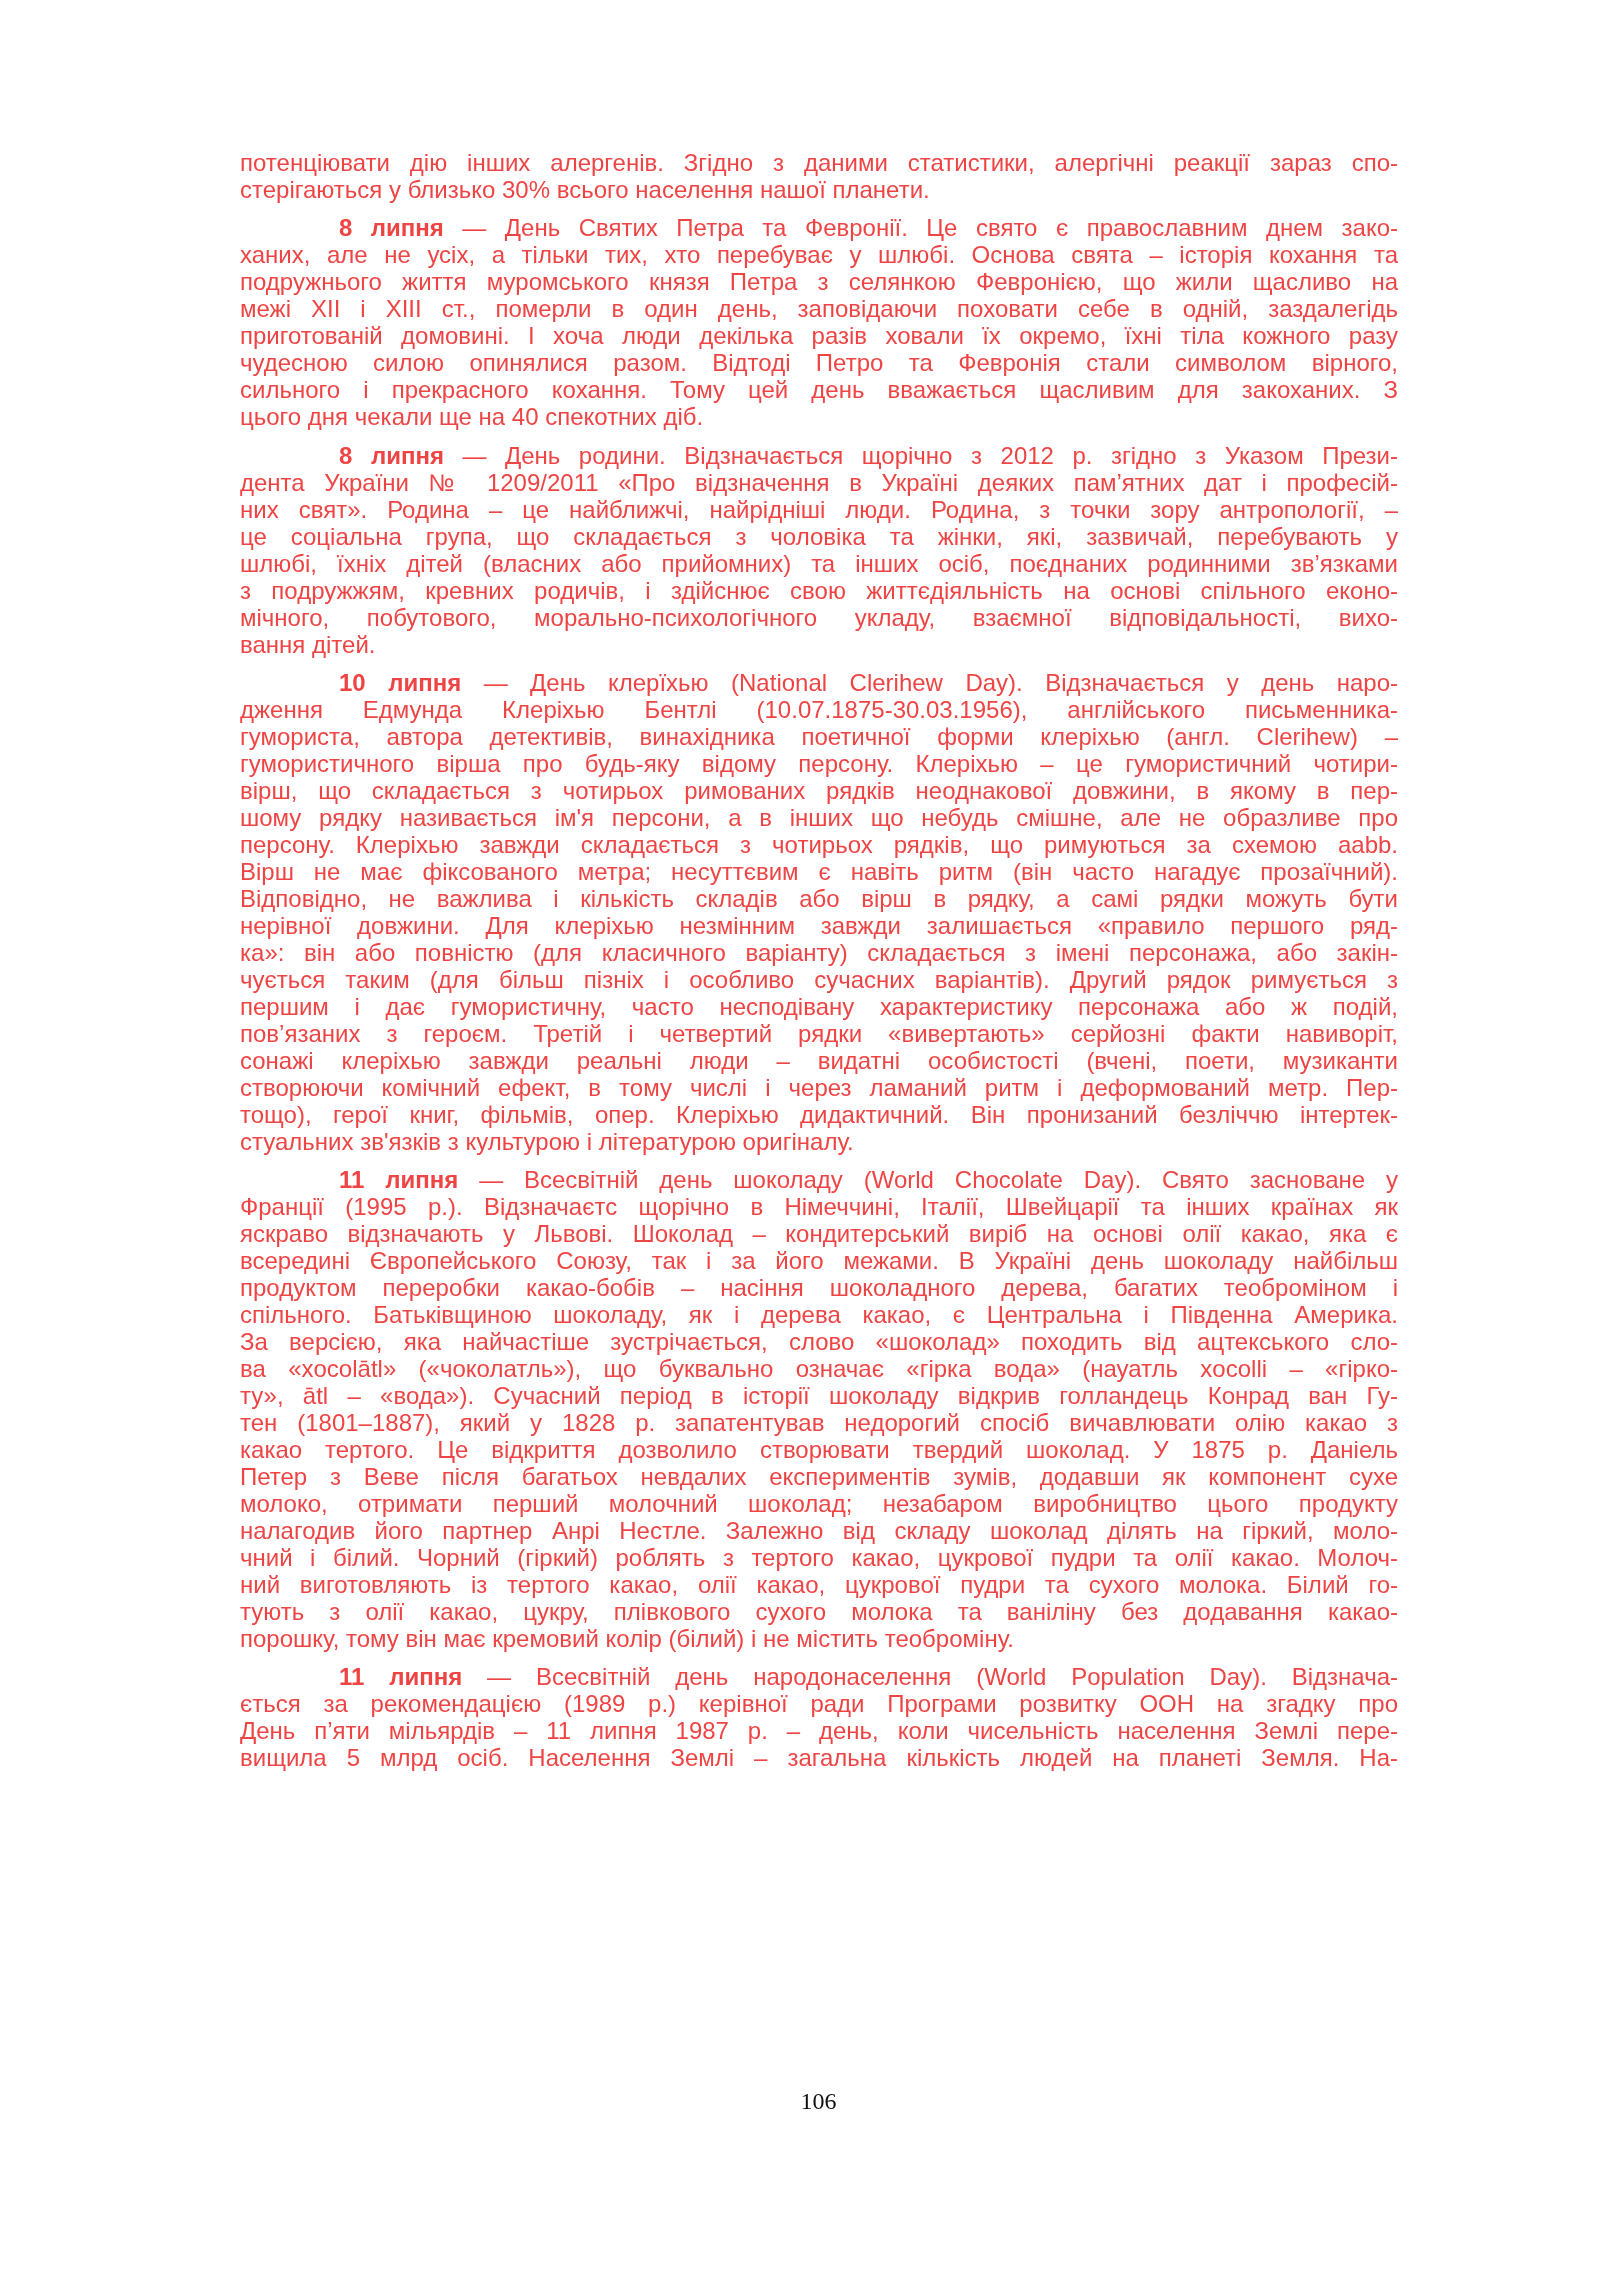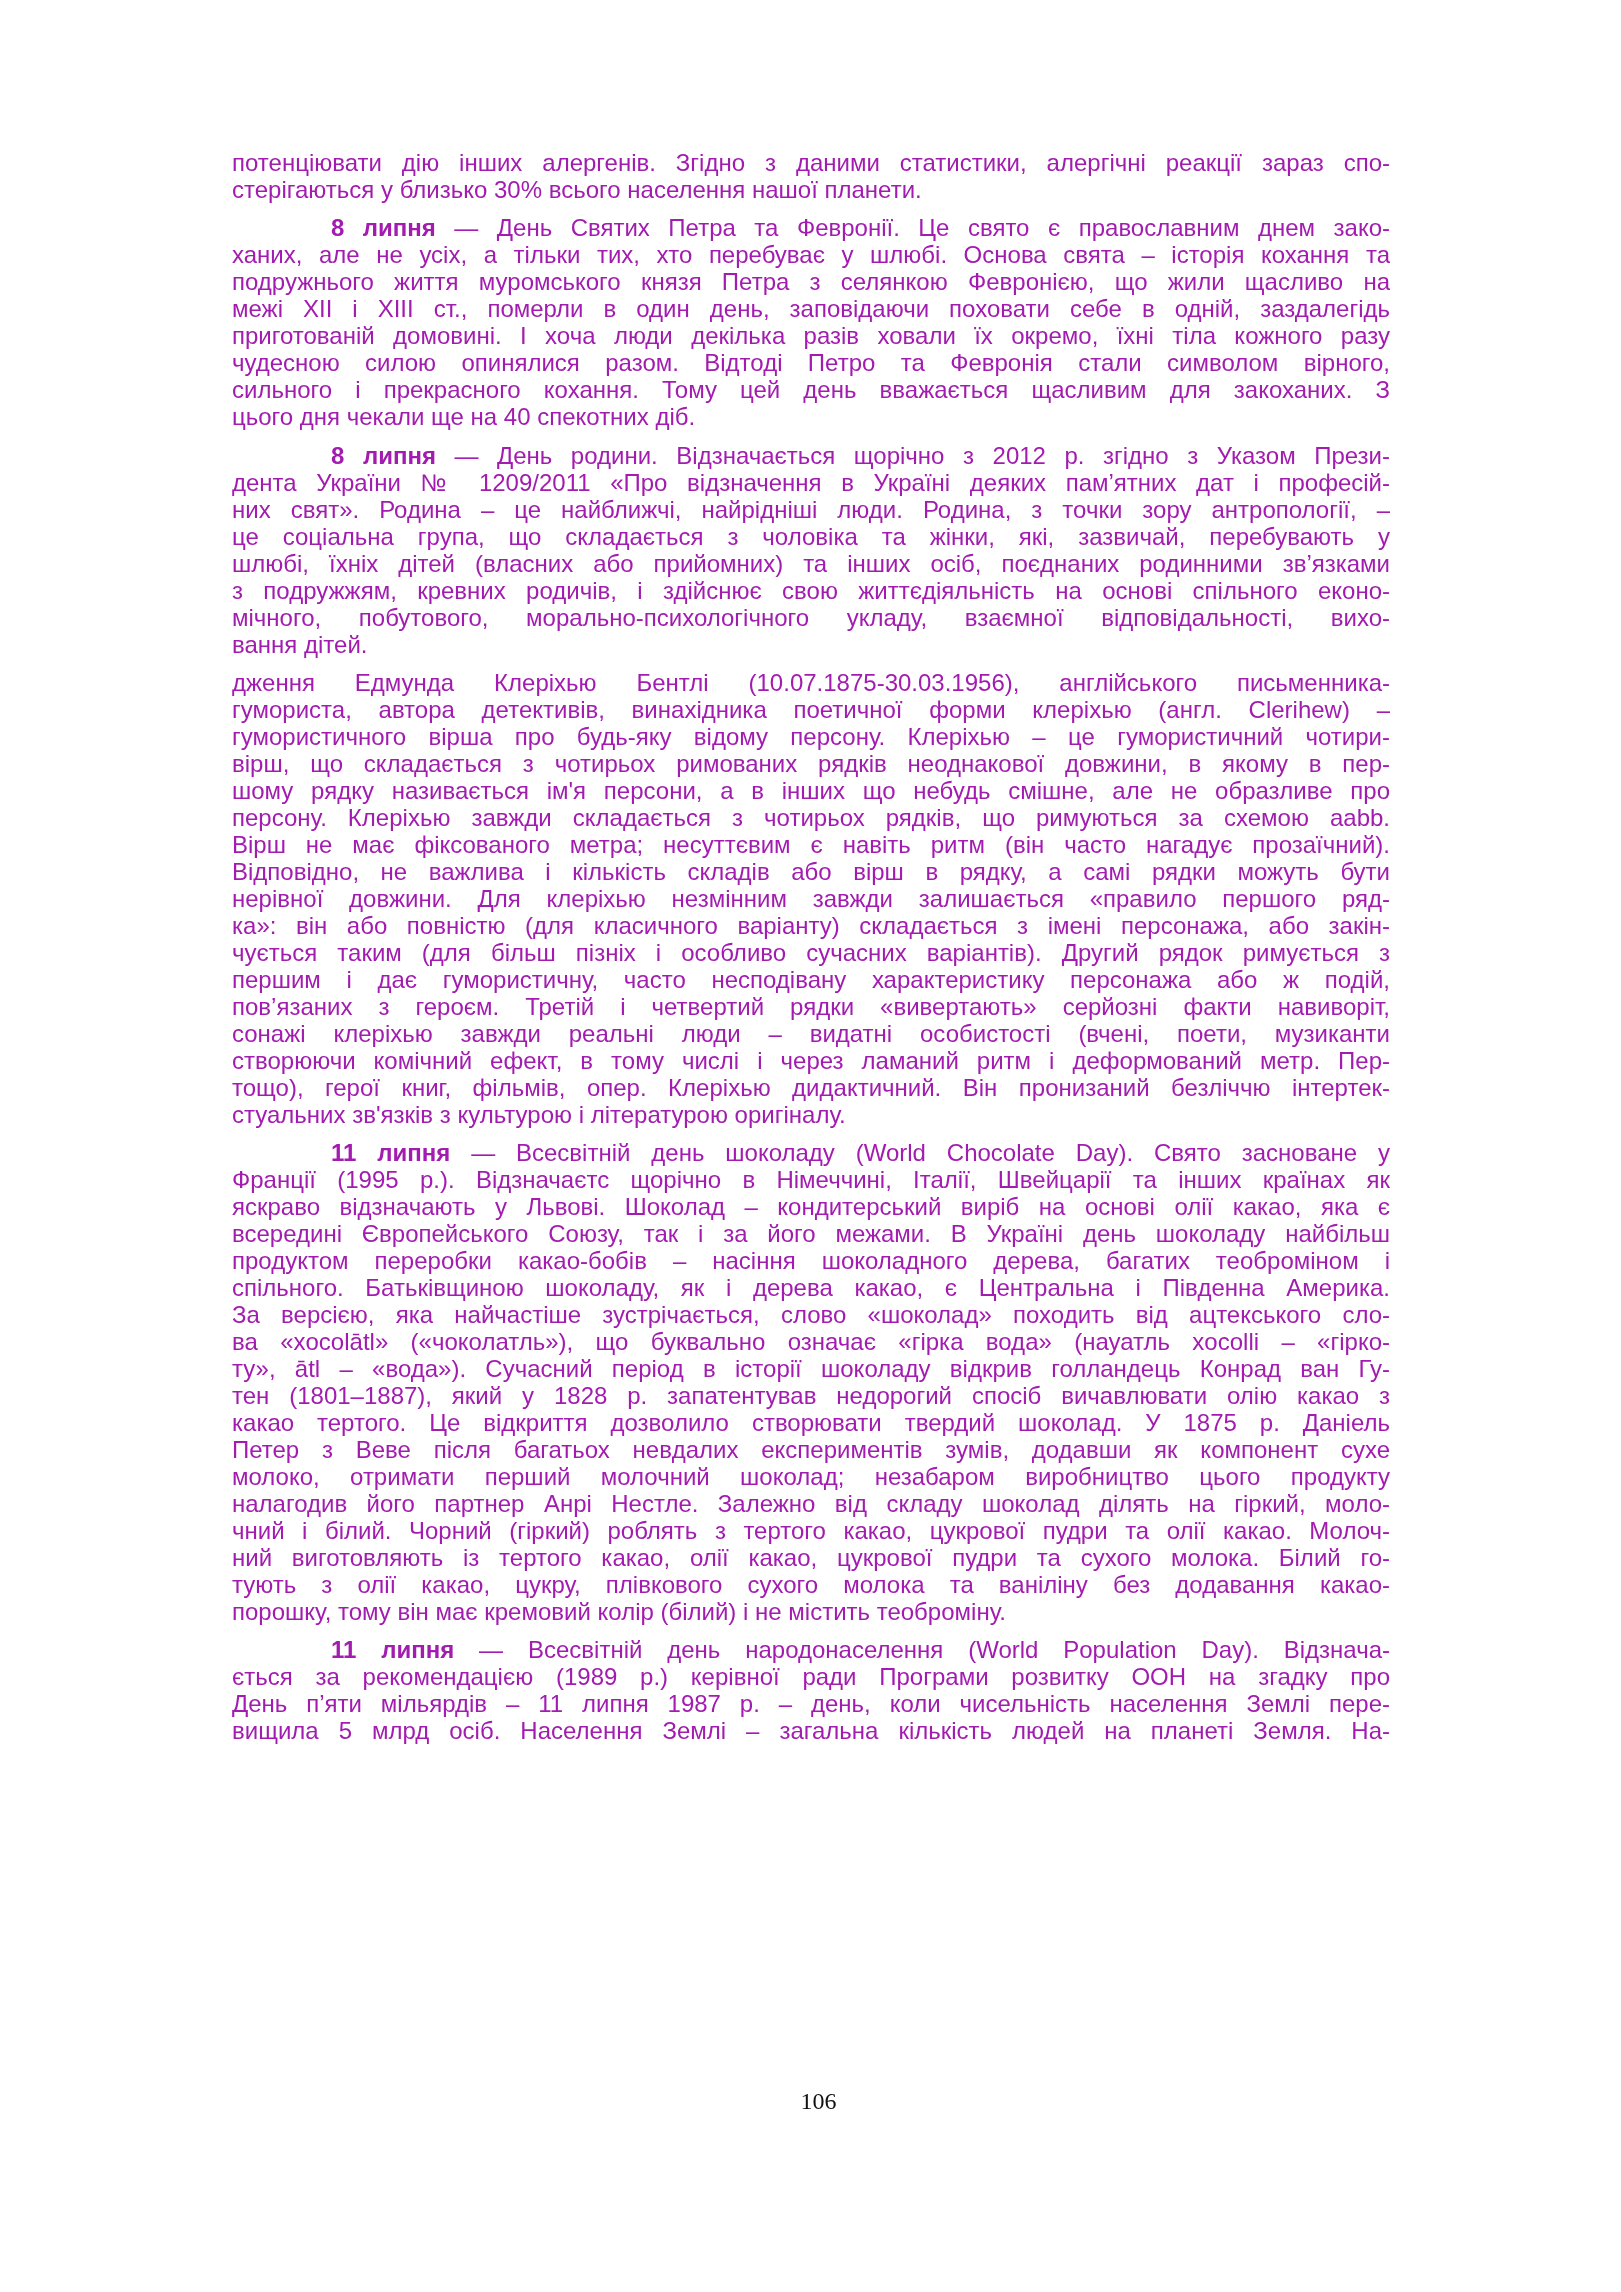--- a/index.html
+++ b/index.html
@@ -1,20 +1,20 @@
 <!DOCTYPE html>
 <html><head>
 <meta charset="utf-8">
 <style>
   html, body { margin: 0; padding: 0; background: #ffffff; }
   body { width: 1621px; height: 2293px; position: relative; overflow: hidden; }
   .page {
-    position: absolute; left: 232px; top: 149px; width: 1158px;
+    position: absolute; left: 240px; top: 149px; width: 1158px;
     font-family: "Liberation Sans", sans-serif;
-    font-size: 24px; color: #a21caf;
+    font-size: 24px; color: #ef4444;
   }
   .para { margin: 0 0 11.3px 0; }
   .line {
     display: block; height: 27px; line-height: 27px;
     text-align: justify; text-align-last: justify; white-space: nowrap;
     word-spacing: 0;
   }
   .line.last { text-align-last: left; }
   .line.indent { padding-left: 99px; }
   .lead { font-weight: bold; }
@@ -45,20 +45,21 @@
       <span class="line indent" style="white-space: normal; overflow: hidden;"><span class="lead">8 липня</span><span> — День родини. Відзначається щорічно з 2012 р. згідно з Указом Прези-</span></span>
       <span class="line" style="white-space: normal; overflow: hidden;"><span>дента України № 1209/2011 «Про відзначення в Україні деяких пам’ятних дат і професій-</span></span>
       <span class="line" style="white-space: normal; overflow: hidden;"><span>них свят». Родина – це найближчі, найрідніші люди. Родина, з точки зору антропології, –</span></span>
       <span class="line" style="white-space: normal; overflow: hidden;"><span>це соціальна група, що складається з чоловіка та жінки, які, зазвичай, перебувають у</span></span>
       <span class="line" style="white-space: normal; overflow: hidden;"><span>шлюбі, їхніх дітей (власних або прийомних) та інших осіб, поєднаних родинними зв’язками</span></span>
       <span class="line" style="white-space: normal; overflow: hidden;"><span>з подружжям, кревних родичів, і здійснює свою життєдіяльність на основі спільного еконо-</span></span>
       <span class="line" style="white-space: normal; overflow: hidden;"><span>мічного, побутового, морально-психологічного укладу, взаємної відповідальності, вихо-</span></span>
       <span class="line last" style="white-space: normal; overflow: hidden;"><span>вання дітей.</span></span>
     </div>
     <div class="para">
+      <span class="line indent" style="white-space: normal; overflow: hidden;"><span class="lead">10 липня</span><span> — День клерїхью (National Clerihew Day). Відзначається у день наро-</span></span>
       <span class="line" style="white-space: normal; overflow: hidden;"><span>дження Едмунда Клеріхью Бентлі (10.07.1875-30.03.1956), англійського письменника-</span></span>
       <span class="line" style="white-space: normal; overflow: hidden;"><span>гумориста, автора детективів, винахідника поетичної форми клеріхью (англ. Clerihew) –</span></span>
       <span class="line" style="white-space: normal; overflow: hidden;"><span>гумористичного вірша про будь-яку відому персону. Клеріхью – це гумористичний чотири-</span></span>
       <span class="line" style="white-space: normal; overflow: hidden;"><span>вірш, що складається з чотирьох римованих рядків неоднакової довжини, в якому в пер-</span></span>
       <span class="line" style="white-space: normal; overflow: hidden;"><span>шому рядку називається ім'я персони, а в інших що небудь смішне, але не образливе про</span></span>
       <span class="line" style="white-space: normal; overflow: hidden;"><span>персону. Клеріхью завжди складається з чотирьох рядків, що римуються за схемою aabb.</span></span>
       <span class="line" style="white-space: normal; overflow: hidden;"><span>Вірш не має фіксованого метра; несуттєвим є навіть ритм (він часто нагадує прозаїчний).</span></span>
       <span class="line" style="white-space: normal; overflow: hidden;"><span>Відповідно, не важлива і кількість складів або вірш в рядку, а самі рядки можуть бути</span></span>
       <span class="line" style="white-space: normal; overflow: hidden;"><span>нерівної довжини. Для клеріхью незмінним завжди залишається «правило першого ряд-</span></span>
       <span class="line" style="white-space: normal; overflow: hidden;"><span>ка»: він або повністю (для класичного варіанту) складається з імені персонажа, або закін-</span></span>

